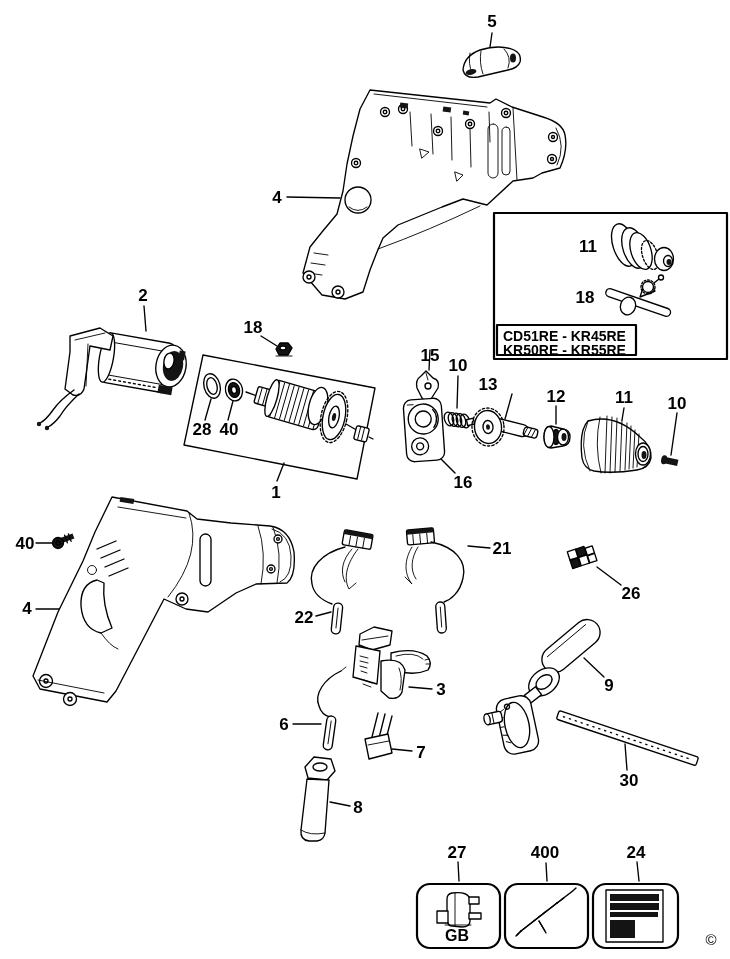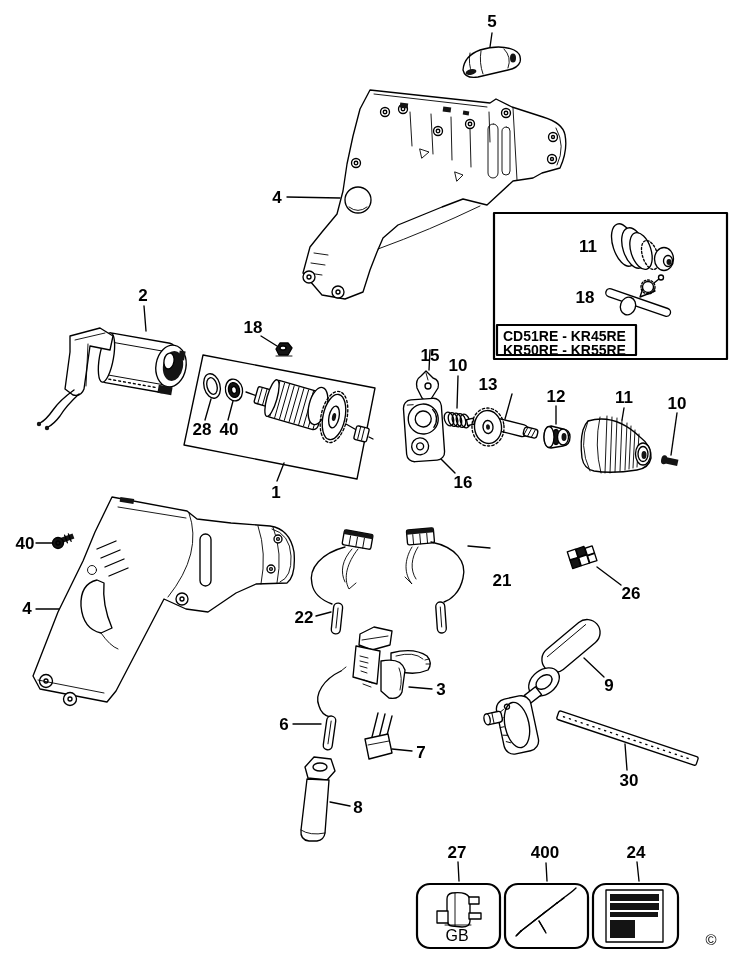--- a/index.html
+++ b/index.html
@@ -11,21 +11,21 @@
   .w{fill:#fff;}
   .d{fill:#141414;stroke:none;}
   .dd{fill:#141414;stroke:#000;}
   .thin{stroke-width:0.9;}
   .th{stroke-width:2.2;}
   .ld{stroke-width:1.4;}
   .lbl{position:absolute;transform:translate(-50%,-50%);font-weight:bold;font-size:17px;
        line-height:1;color:#000;white-space:nowrap;z-index:3;}
   .inset-line{position:absolute;font-weight:bold;font-size:14px;line-height:1;color:#000000;
        white-space:nowrap;z-index:3;}
-  .gb{position:absolute;transform:translate(-50%,-50%);font-weight:normal;font-size:16px;z-index:3;}
+  .gb{position:absolute;transform:translate(-50%,-50%);font-weight:bold;font-size:16px;z-index:3;}
   .copy{position:absolute;transform:translate(-50%,-50%);font-size:15px;z-index:3;}
 </style>
 </head>
 <body>
 
 <div class="stage">
 
 <svg width="730" height="959" viewBox="0 0 730 959">
 
   <g class="ld">
@@ -502,21 +502,21 @@
 <div class="lbl" style="left:430px;top:355px">15</div>
 <div class="lbl" style="left:458px;top:365px">10</div>
 <div class="lbl" style="left:488px;top:384px">13</div>
 <div class="lbl" style="left:556px;top:396px">12</div>
 <div class="lbl" style="left:624px;top:397px">11</div>
 <div class="lbl" style="left:677px;top:403px">10</div>
 <div class="lbl" style="left:463px;top:482px">16</div>
 <div class="lbl" style="left:25px;top:543px">40</div>
 <div class="lbl" style="left:27px;top:608px">4</div>
 <div class="lbl" style="left:304px;top:617px">22</div>
-<div class="lbl" style="left:502px;top:580px">21</div>
+<div class="lbl" style="left:502px;top:548px">21</div>
 <div class="lbl" style="left:631px;top:593px">26</div>
 <div class="lbl" style="left:441px;top:689px">3</div>
 <div class="lbl" style="left:284px;top:724px">6</div>
 <div class="lbl" style="left:421px;top:752px">7</div>
 <div class="lbl" style="left:358px;top:807px">8</div>
 <div class="lbl" style="left:609px;top:685px">9</div>
 <div class="lbl" style="left:629px;top:780px">30</div>
 <div class="lbl" style="left:457px;top:852px">27</div>
 <div class="lbl" style="left:545px;top:852px">400</div>
 <div class="lbl" style="left:636px;top:852px">24</div>

